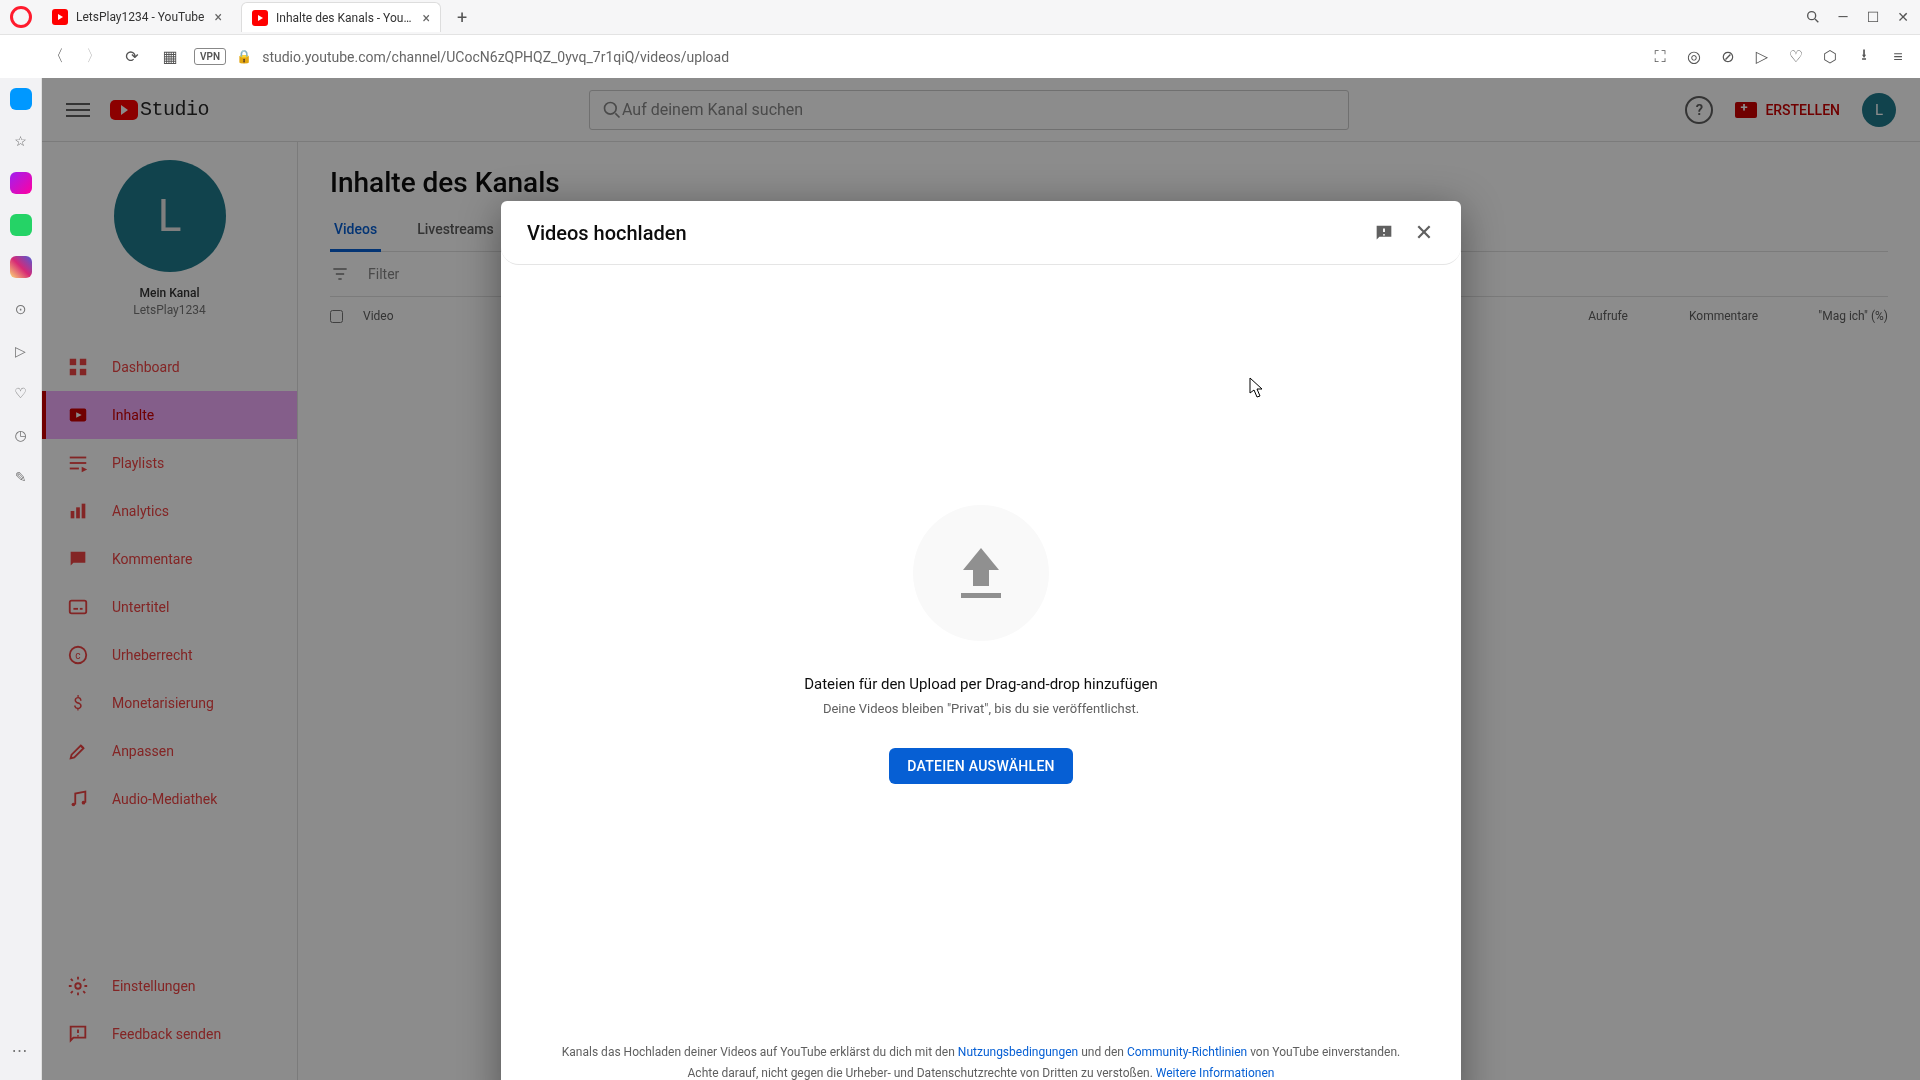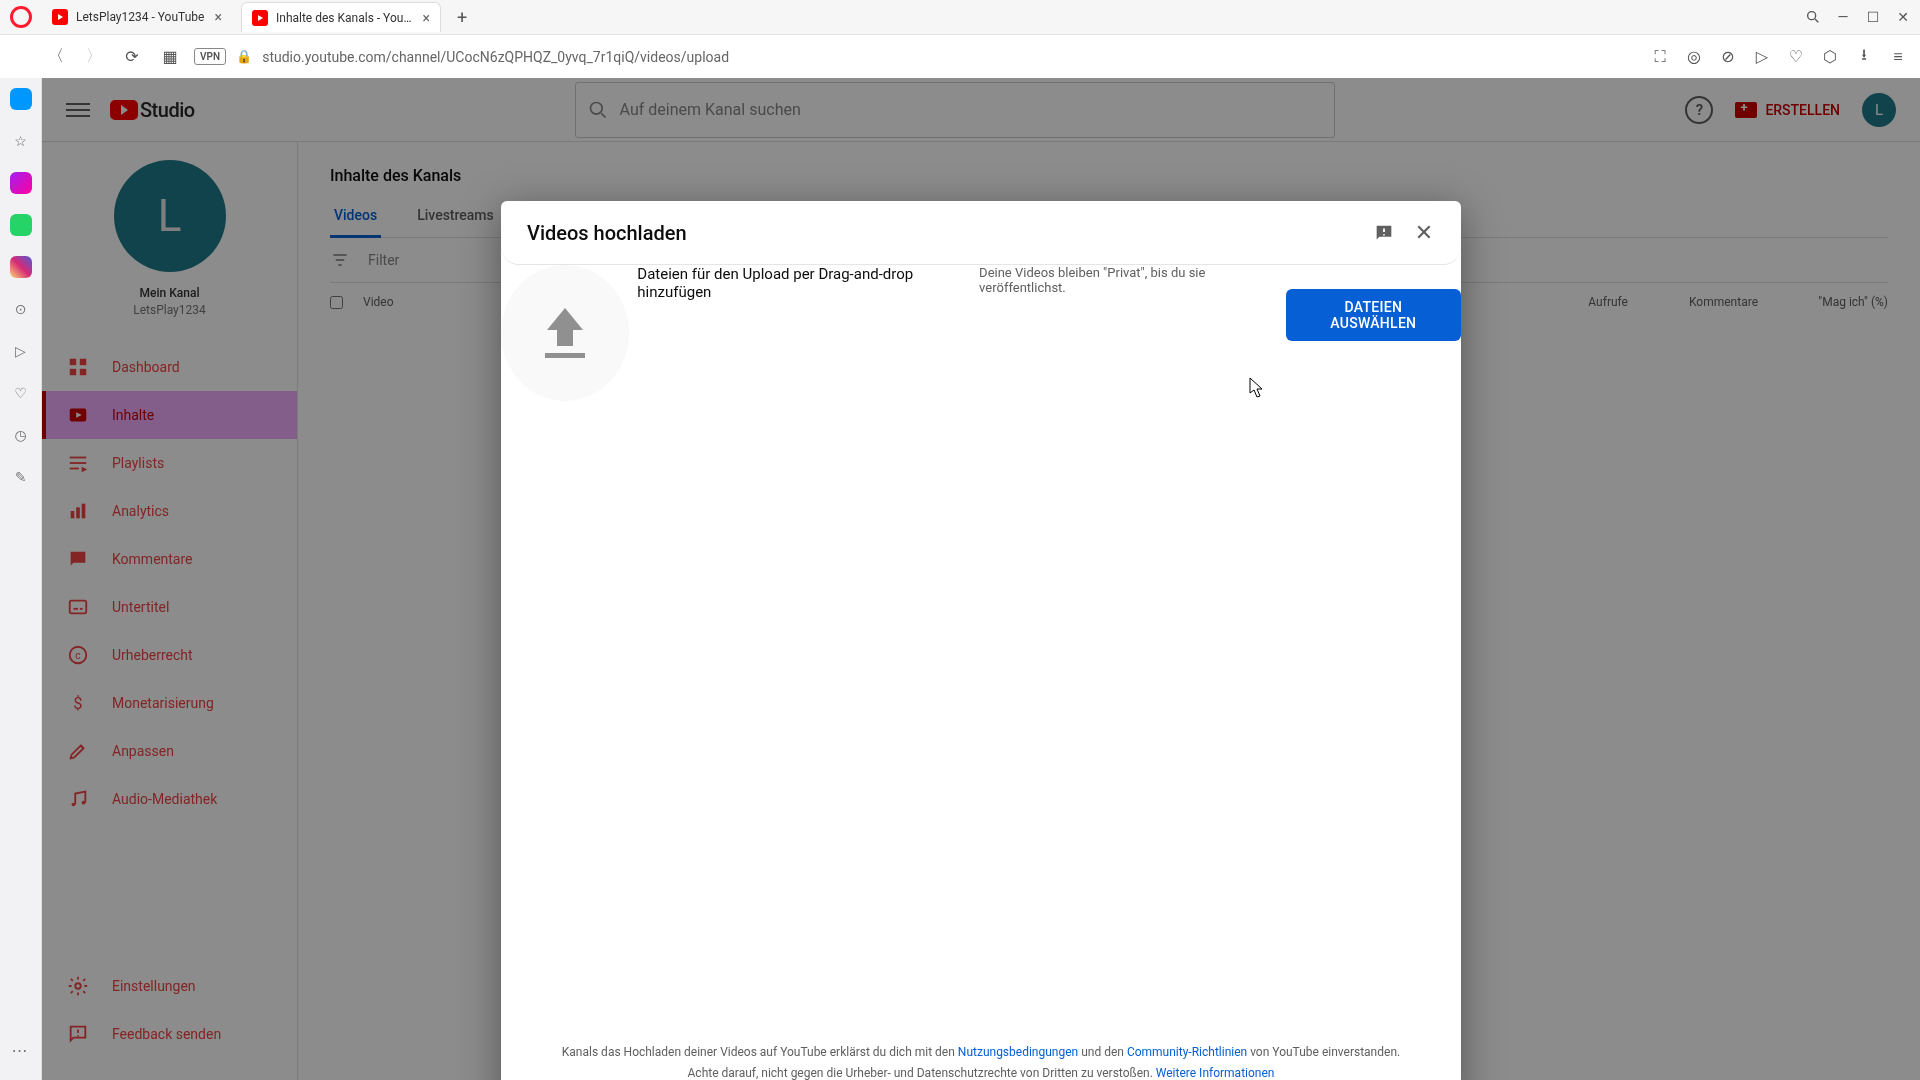--- a/index.html
+++ b/index.html
@@ -42,22 +42,22 @@
 .app { position: absolute; left: 42px; right: 0; top: 78px; bottom: 0; background: #fff; }
 .scrim { position: absolute; inset: 0; background: rgba(0,0,0,0.45); z-index: 5; }
 
 
 .yt-header { height: 64px; display: flex; align-items: center; padding: 0 24px; gap: 20px; border-bottom: 1px solid #e0e0e0; }
 .hamburger { width: 24px; height: 24px; display: flex; flex-direction: column; justify-content: center; gap: 4px; }
 .hamburger span { height: 2px; background: #606060; }
 .yt-logo { display: flex; align-items: center; gap: 2px; }
 .yt-logo .play { width: 28px; height: 20px; background: #ff0000; border-radius: 5px; display: flex; align-items: center; justify-content: center; }
 .yt-logo .play::after { content: ""; border-left: 7px solid #fff; border-top: 5px solid transparent; border-bottom: 5px solid transparent; }
-.yt-logo .studio-text { font-size: 20px; font-weight: 500; color: #282828; letter-spacing: -0.5px; }
-.search-box { flex: 0 0 760px; margin-left: 360px; height: 56px; border: 1px solid #ccc; border-radius: 3px; display: flex; align-items: center; padding: 0 12px; gap: 12px; color: #888; }
+.yt-logo .studio-text { font-size: 20px; font-weight: 500; color: #282828; letter-spacing: -0.5px; font-family: Liberation Mono, monospace; }
+.search-box { flex: 0 0 760px; margin-left: 360px; height: 40px; border: 1px solid #ccc; border-radius: 3px; display: flex; align-items: center; padding: 0 12px; color: #888; }
 .search-box svg { width: 20px; height: 20px; }
 .header-right { margin-left: auto; display: flex; align-items: center; gap: 22px; }
 .help-icon, .create-btn, .avatar-small { display: flex; align-items: center; }
 .help-icon { width: 28px; height: 28px; border: 2px solid #606060; border-radius: 50%; justify-content: center; color: #606060; font-size: 15px; font-weight: 600; }
 .create-btn { gap: 8px; color: #cc0000; font-weight: 500; font-size: 14px; }
 .create-btn .cam { width: 22px; height: 16px; background: #cc0000; position: relative; border-radius: 2px; }
 .create-btn .cam::after { content: "+"; color: #fff; position: absolute; left: 5px; top: -2px; font-size: 13px; font-weight: bold; }
 .avatar-small { width: 34px; height: 34px; border-radius: 50%; background: #1f7a8c; color: #fff; justify-content: center; font-size: 15px; }
 
 
@@ -69,38 +69,38 @@
 .nav-list { margin-top: 6px; }
 .nav-item { display: flex; align-items: center; gap: 22px; padding: 0 24px; height: 48px; font-size: 14px; color: #ef4444; position: relative; }
 .nav-item.active { color: #cc0000; background: #f0abfc; }
 .nav-item.active::before { content: ""; position: absolute; left: 0; top: 0; bottom: 0; width: 4px; background: #cc0000; }
 .nav-item .nav-icon { width: 24px; height: 24px; display: flex; align-items: center; justify-content: center; }
 .nav-item .nav-icon svg { width: 22px; height: 22px; fill: currentColor; }
 .nav-bottom { position: absolute; bottom: 22px; left: 0; right: 0; }
 
 
 .main { position: absolute; left: 256px; right: 0; top: 64px; bottom: 0; padding: 24px 32px; }
-.page-title { font-size: 16px; font-weight: 500; color: #0d0d0d; }
+.page-title { font-size: 28px; font-weight: 500; color: #0d0d0d; }
 .tabs { display: flex; gap: 32px; margin-top: 22px; border-bottom: 1px solid #e0e0e0; }
 .tab { padding: 0 4px 14px; font-size: 14px; color: #606060; font-weight: 500; position: relative; }
 .tab.active { color: #065fd4; }
 .tab.active::after { content: ""; position: absolute; left: 0; right: 0; bottom: -1px; height: 3px; background: #065fd4; }
 .filter-row { display: flex; align-items: center; gap: 18px; padding: 12px 0; border-bottom: 1px solid #e0e0e0; color: #888; font-size: 14px; }
 .table-head { display: flex; align-items: center; gap: 20px; padding: 12px 0; color: #606060; font-size: 12px; }
 .th-video { flex: 1; }
 .th-small { width: 110px; text-align: right; }
 
 
 .modal { position: absolute; z-index: 10; left: 50%; transform: translateX(-50%); top: 123px; width: 960px; height: 910px; background: #fff; border-radius: 6px; box-shadow: 0 8px 40px rgba(0,0,0,0.4); display: flex; flex-direction: column; }
 .modal-header { height: 64px; display: flex; align-items: center; padding: 0 26px; border-bottom: 1px solid #e5e5e5; border-radius: 18px; }
 .modal-title { font-size: 20px; font-weight: 500; color: #0d0d0d; }
 .modal-header-actions { margin-left: auto; display: flex; gap: 18px; align-items: center; }
 .feedback-icon { width: 22px; height: 22px; color: #606060; }
 .close-icon { width: 22px; height: 22px; color: #606060; font-size: 22px; display: flex; align-items: center; justify-content: center; }
-.modal-body { flex: 1; display: flex; flex-direction: row; align-items: flex-start; justify-content: center; gap: 8px; }
+.modal-body { flex: 1; display: flex; flex-direction: column; align-items: center; justify-content: center; gap: 8px; }
 .upload-circle { width: 136px; height: 136px; border-radius: 50%; background: #f9f9f9; display: flex; align-items: center; justify-content: center; margin-bottom: 26px; }
 .upload-arrow { width: 50px; height: 50px; position: relative; }
 .upload-arrow .arrow { width: 0; height: 0; border-left: 18px solid transparent; border-right: 18px solid transparent; border-bottom: 22px solid #909090; position: absolute; top: 0; left: 7px; }
 .upload-arrow .stem { width: 16px; height: 18px; background: #909090; position: absolute; top: 20px; left: 17px; }
 .upload-arrow .base { width: 40px; height: 5px; background: #909090; position: absolute; bottom: 0; left: 5px; }
 .drop-text { font-size: 15px; color: #0d0d0d; }
 .drop-sub { font-size: 13px; color: #606060; }
 .select-btn { margin-top: 24px; background: #065fd4; color: #fff; font-size: 14px; font-weight: 500; padding: 10px 18px; border: none; border-radius: 6px; letter-spacing: 0.3px; }
 .modal-footer { padding: 18px 40px 26px; text-align: center; font-size: 12px; color: #606060; line-height: 1.8; }
 .modal-footer a { color: #065fd4; text-decoration: none; }

